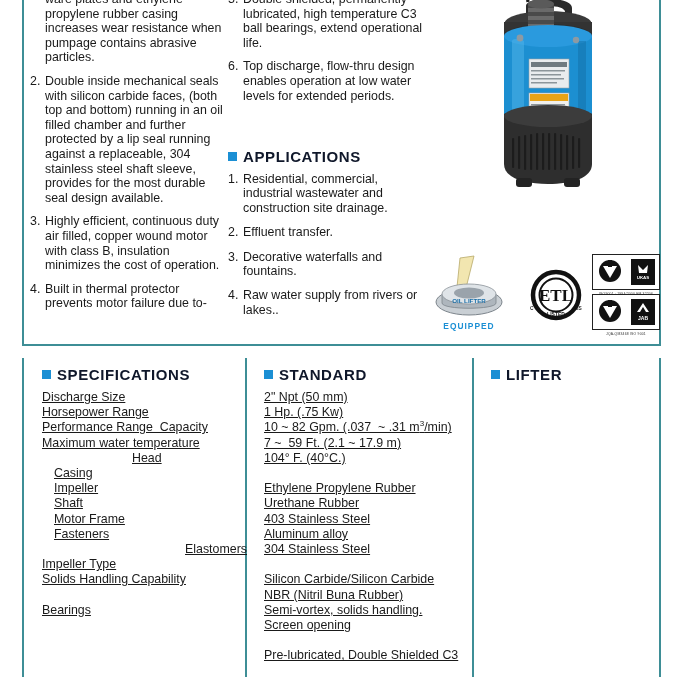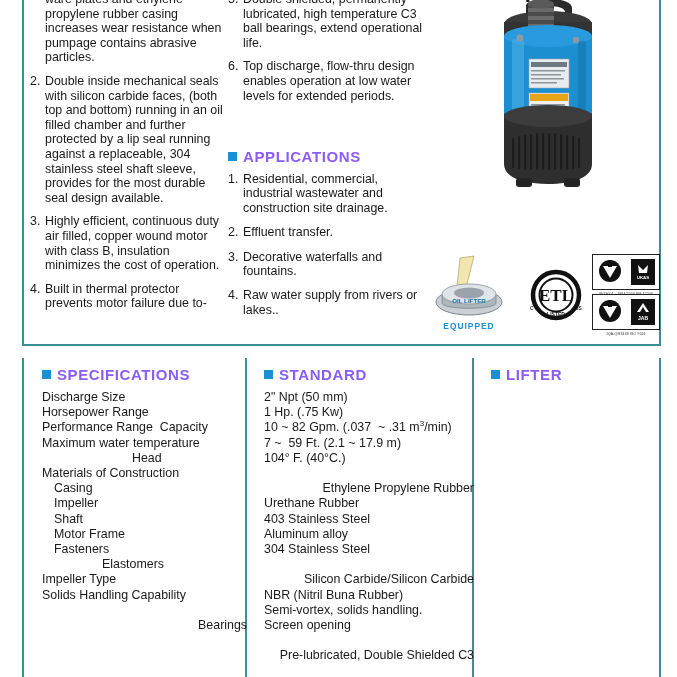--- a/index.html
+++ b/index.html
@@ -21,21 +21,21 @@
   .features-col2{
     position:absolute;left:228px;top:-8px;width:200px;
   }
   .feat{display:flex;margin-bottom:9px;line-height:14.6px;font-size:12.4px;}
   .feat .num{width:15px;flex:0 0 15px;}
   .feat .txt{flex:1;}
 
   
   .sec-head{
     display:flex;align-items:center;gap:6px;
-    color:#8b5cf6;font-weight:bold;font-size:15px;letter-spacing:.6px;
+    color:#0f172a;font-weight:bold;font-size:15px;letter-spacing:.6px;
     margin:8px 0 7px 0;
   }
   .sec-head .sq{
     width:9px;height:9px;background:#1b8fd4;display:inline-block;flex:0 0 9px;
   }
   .apps{position:absolute;left:228px;top:140px;width:200px;}
   .app-item{display:flex;margin-bottom:10px;line-height:14.4px;font-size:12.4px;}
   .app-item .num{width:15px;flex:0 0 15px;}
 
   
@@ -64,24 +64,24 @@
     box-sizing:border-box;
   }
   .divider{position:absolute;top:0;bottom:0;width:1.6px;background:#3e8e96;}
   .div1{left:221px;}
   .div2{left:448px;}
   .col{position:absolute;top:0;bottom:0;}
   .col-spec{left:18px;width:205px;}
   .col-std{left:240px;width:210px;}
   .col-opt{left:467px;width:190px;}
 
-  .spec-line{font-size:12.4px;line-height:15.2px;white-space:pre;}
-  .spec-line.gap{margin-top:15.2px;text-align:right;}
+  .spec-line{font-size:12.4px;line-height:15.2px;white-space:pre;text-decoration:underline;}
+  .spec-line.gap{margin-top:15.2px;}
   .spec-line.ind2{padding-left:12px;}
-  .spec-line.ind3{padding-left:60px;}
+  .spec-line.ind3{padding-left:60px;text-align:right;}
   .spec-line.ind-head{padding-left:90px;}
   sup{font-size:8px;vertical-align:super;line-height:0;}
 </style>
 </head>
 <body>
 
 <div class="page">
 
   <div class="top-panel"></div>
 
@@ -293,21 +293,20 @@
       <div class="sec-head">
         <span class="sq"></span>
         <span>SPECIFICATIONS</span>
       </div>
       <div id="spec-rows">
           <div class="spec-line ">Discharge Size</div>
           <div class="spec-line ">Horsepower Range</div>
           <div class="spec-line ">Performance Range  Capacity</div>
           <div class="spec-line ">Maximum water temperature</div>
           <div class="spec-line ind-head">Head</div>
-          <div class="spec-line ">Materials of Construction</div>
           <div class="spec-line ind2">Casing</div>
           <div class="spec-line ind2">Impeller</div>
           <div class="spec-line ind2">Shaft</div>
           <div class="spec-line ind2">Motor Frame</div>
           <div class="spec-line ind2">Fasteners</div>
           <div class="spec-line ind3">Elastomers</div>
           <div class="spec-line ">Impeller Type</div>
           <div class="spec-line ">Solids Handling Capability</div>
           <div class="spec-line  gap">Bearings</div>
         </div>

